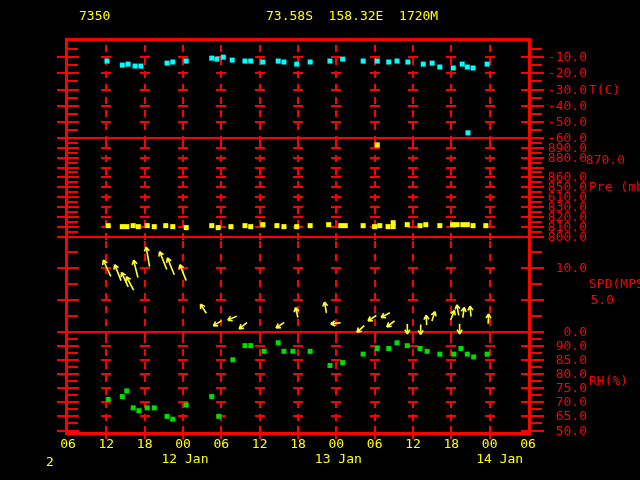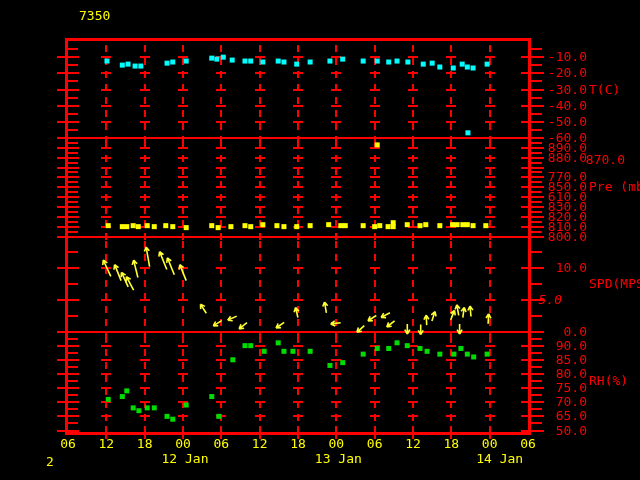--- a/index.html
+++ b/index.html
@@ -13,20 +13,21 @@
   .alab-val{position:absolute;width:42px;text-align:right;color:#ff0000;font-size:13px;line-height:15px;}
   .alab-unit{position:absolute;color:#ff0000;font-size:13px;line-height:15px;white-space:pre;}
   .xlab{position:absolute;text-align:center;color:#ffff00;font-size:13px;line-height:15px;}
   svg{position:absolute;left:0;top:0;}
 </style>
 </head>
 <body>
 
 <div class="screen">
   <div class="ytxt" style="left:79px;top:9px;">7350</div>
+  <div class="ytxt" style="left:266px;top:9px;">73.58S  158.32E  1720M</div>
 
   <div class="plot-border"></div>
   <div id="grid-layer">
       <div class="hline" style="left: 68px; top: 137px; width: 460px;"></div>
       <div class="hline" style="left: 68px; top: 235.5px; width: 460px;"></div>
       <div class="hline" style="left: 68px; top: 330.5px; width: 460px;"></div>
       <div class="vline" style="left: 105.333px; top: 45px; height: 99px; background: repeating-linear-gradient(rgb(255, 0, 0) 0px, rgb(255, 0, 0) 7px, transparent 7px, transparent 13px);"></div>
       <div class="tick" style="left: 101.333px; top: 56.1667px; width: 10px; height: 2px;"></div>
       <div class="tick" style="left: 101.333px; top: 72.3333px; width: 10px; height: 2px;"></div>
       <div class="tick" style="left: 101.333px; top: 88.5px; width: 10px; height: 2px;"></div>
@@ -432,30 +433,30 @@
       <div class="alab-val" style="left: 545px; top: 49.1667px;">-10.0</div>
       <div class="alab-val" style="left: 545px; top: 65.3333px;">-20.0</div>
       <div class="alab-val" style="left: 545px; top: 81.5px;">-30.0</div>
       <div class="alab-val" style="left: 545px; top: 98px;">-40.0</div>
       <div class="alab-val" style="left: 545px; top: 113.833px;">-50.0</div>
       <div class="alab-val" style="left: 545px; top: 130px;">-60.0</div>
       <div class="alab-unit" style="left: 589px; top: 81.5px;">T(C)</div>
       <div class="alab-val" style="left: 545px; top: 139.85px;">890.0</div>
       <div class="alab-val" style="left: 545px; top: 149.7px;">880.0</div>
       <div class="alab-val" style="left: 545px; top: 152px; margin-left: 38px;">870.0</div>
-      <div class="alab-val" style="left: 545px; top: 169.4px;">770.0</div>
+      <div class="alab-val" style="left: 545px; top: 169.4px;">860.0</div>
       <div class="alab-val" style="left: 545px; top: 179.25px;">850.0</div>
       <div class="alab-val" style="left: 545px; top: 189.1px;">610.0</div>
       <div class="alab-val" style="left: 545px; top: 198.95px;">830.0</div>
       <div class="alab-val" style="left: 545px; top: 208.8px;">820.0</div>
       <div class="alab-val" style="left: 545px; top: 218.65px;">810.0</div>
       <div class="alab-val" style="left: 545px; top: 228.5px;">800.0</div>
       <div class="alab-unit" style="left: 589px; top: 179.25px;">Pre (mb)</div>
       <div class="alab-val" style="left: 545px; top: 260.167px;">10.0</div>
-      <div class="alab-val" style="left: 520px; top: 291.833px; font-style: italic;">5.0</div>
+      <div class="alab-val" style="left: 572px; top: 291.833px;">5.0</div>
       <div class="alab-val" style="left: 545px; top: 323.5px;">0.0</div>
       <div class="alab-unit" style="left: 589px; top: 276px;">SPD(MPS)</div>
       <div class="alab-val" style="left: 545px; top: 337.643px;">90.0</div>
       <div class="alab-val" style="left: 545px; top: 351.786px;">85.0</div>
       <div class="alab-val" style="left: 545px; top: 365.929px;">80.0</div>
       <div class="alab-val" style="left: 545px; top: 380.071px;">75.0</div>
       <div class="alab-val" style="left: 545px; top: 394.214px;">70.0</div>
       <div class="alab-val" style="left: 545px; top: 408.357px;">65.0</div>
       <div class="alab-val" style="left: 545px; top: 422.5px;">50.0</div>
       <div class="alab-unit" style="left: 589px; top: 373px;">RH(%)</div>

